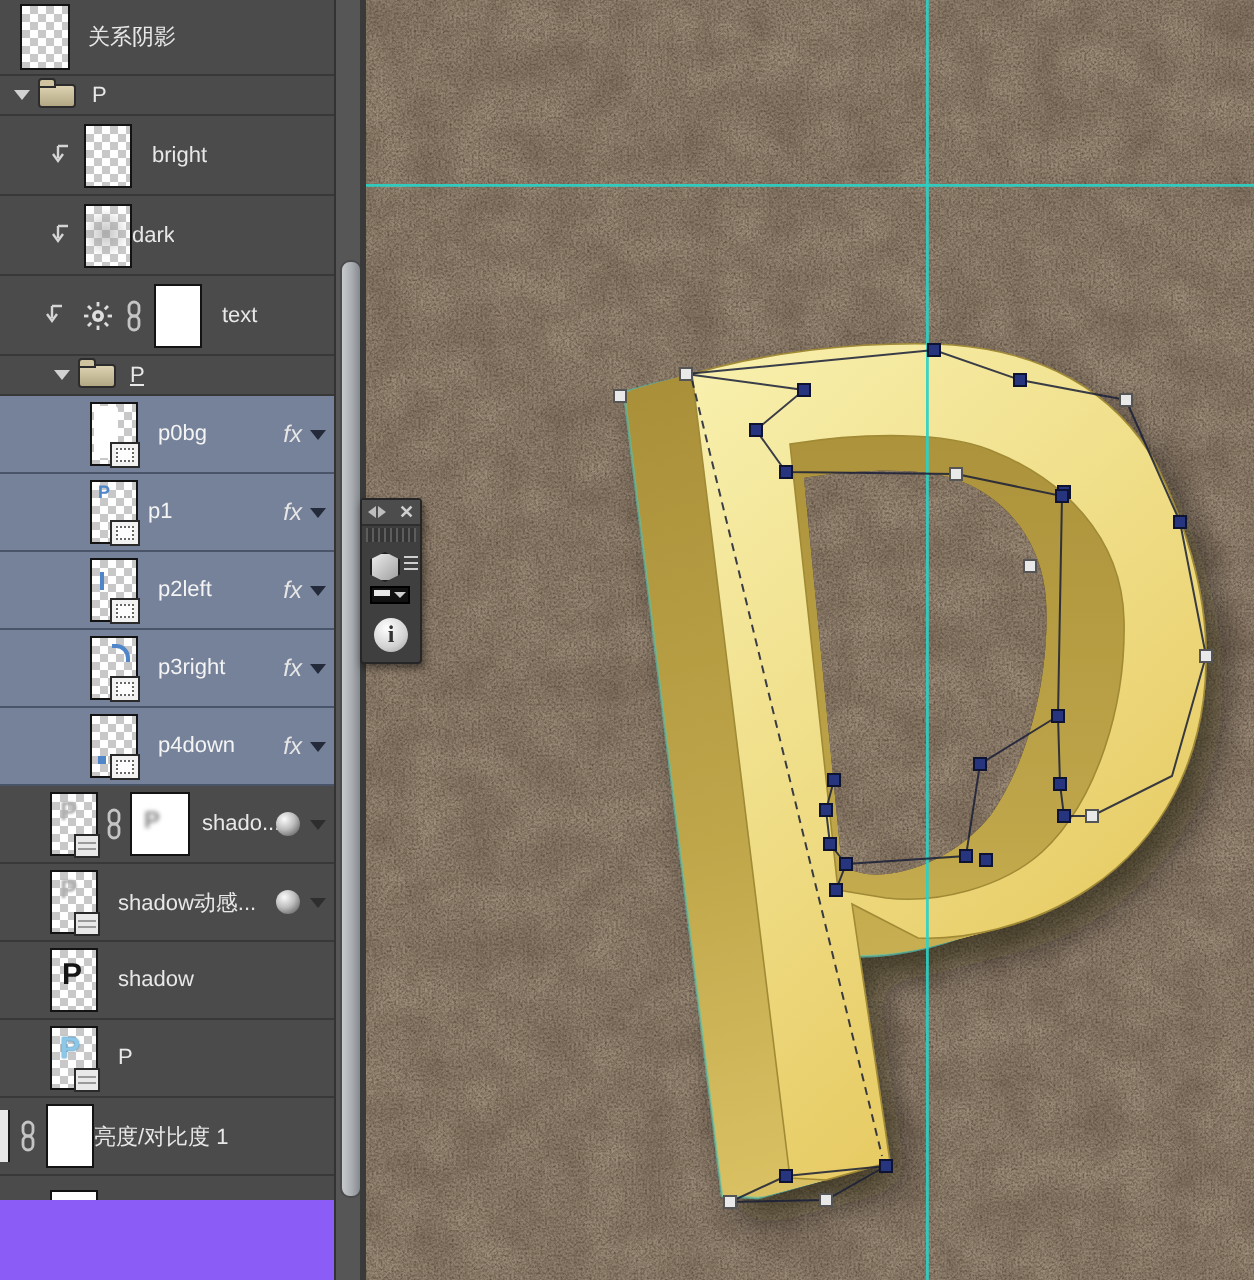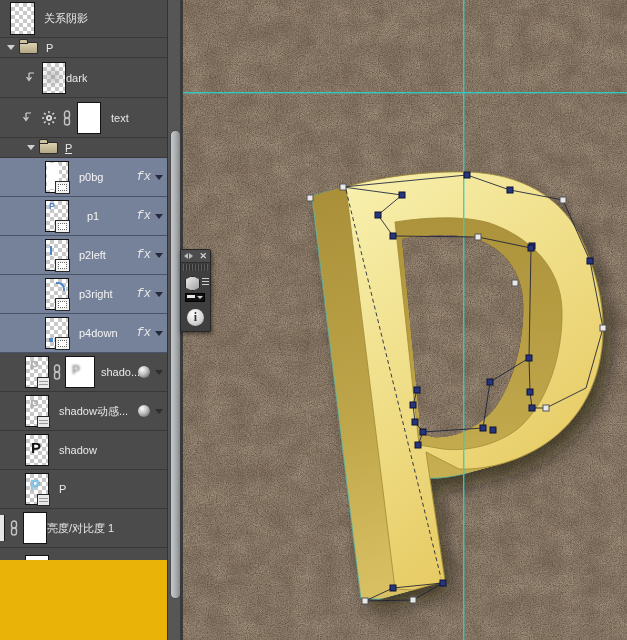--- a/index.html
+++ b/index.html
@@ -1,19 +1,19 @@
 <!DOCTYPE html>
 <html><head>
 <meta charset="utf-8">
 <style>
   html,body{margin:0;padding:0;background:#222;}
   .app{position:relative;width:627px;height:640px;overflow:hidden;font-family:"Liberation Sans",sans-serif;
        -webkit-font-smoothing:antialiased;}
   
-  .layers-panel{position:absolute;left:0;top:0;width:167px;height:640px;background:#eab308;}
+  .layers-panel{position:absolute;left:0;top:0;width:167px;height:640px;background:#8b5cf6;}
   .row{position:relative;box-sizing:border-box;border-bottom:1px solid #383838;background:#4b4b4b;
        display:flex;align-items:center;color:#e8e8e8;font-size:11px;}
   .row.sel{background:#76829a;border-bottom:1px solid #4a5468;color:#f4f4f4;}
   .row .name{white-space:nowrap;overflow:hidden;}
   .h38{height:38px}.h20{height:20px}.h40{height:40px}.h39{height:39px}
   .thumb{position:relative;width:22px;height:30px;border:1px solid #131313;flex:0 0 auto;box-sizing:content-box;}
   .thumb.big{width:23px;height:31px;}
   .checker{background-color:#fff;
     background-image:linear-gradient(45deg,#c8c8c8 25%,transparent 25%,transparent 75%,#c8c8c8 75%),
                      linear-gradient(45deg,#c8c8c8 25%,transparent 25%,transparent 75%,#c8c8c8 75%);
@@ -32,21 +32,21 @@
   .blueP{position:absolute;left:4px;top:3px;font-size:15px;font-weight:bold;color:#8cc7e8;
     text-shadow:0 0 1px #1f6da0;line-height:1;}
   .miniP{position:absolute;left:3px;top:1px;font-size:9px;font-weight:bold;color:#4f86c9;line-height:1;}
   .whiteblock{position:absolute;left:1px;top:1px;width:12px;height:26px;background:#fff;border-radius:2px;}
   .stroke-left{position:absolute;left:4px;top:6px;width:2px;height:9px;background:#4f86c9;}
   .curve-right{position:absolute;right:3px;top:3px;width:7px;height:7px;border-top:2px solid #4f86c9;
     border-right:2px solid #4f86c9;border-top-right-radius:7px;}
   .dot-down{position:absolute;left:3px;bottom:6px;width:4px;height:4px;background:#4f86c9;}
   .smudge{position:absolute;inset:0;background:radial-gradient(circle at 45% 45%,rgba(150,150,150,.55),transparent 60%);}
   .maskP{position:absolute;left:6px;top:6px;font-size:12px;color:#8a8a8a;filter:blur(1.1px);font-weight:bold;}
-  .fx{font-family:Liberation Mono, monospace;font-style:italic;font-size:12px;color:#e6e6e6;
+  .fx{font-family:Liberation Sans, sans-serif;font-style:italic;font-size:12px;color:#e6e6e6;
       position:absolute;right:16px;}
   .dd{position:absolute;right:4px;width:0;height:0;border-left:4px solid transparent;
       border-right:4px solid transparent;border-top:5px solid #2e2e2e;}
   .row.sel .dd{border-top-color:#232a3a;}
   .ball{position:absolute;right:17px;width:12px;height:12px;border-radius:50%;
       background:radial-gradient(circle at 35% 30%,#fbfbfb,#bdbdbd 45%,#7d7d7d 75%,#5e5e5e);}
   .tri{width:0;height:0;border-left:4px solid transparent;border-right:4px solid transparent;
       border-top:5px solid #d2d2d2;flex:0 0 auto;}
   .folder{position:relative;width:17px;height:10px;border-radius:1px;flex:0 0 auto;
       background:linear-gradient(#ddd3b2,#b3a784);box-shadow:0 0 0 1px #2c2c2c;}
@@ -102,20 +102,27 @@
       <div class="thumb big checker" style="margin-left:10px"></div>
       <span class="name" style="margin-left:9px">关系阴影</span>
     </div>
 
     <div class="row h20">
       <span class="tri" style="margin-left:7px"></span>
       <span class="folder" style="margin-left:5px"></span>
       <span class="name" style="margin-left:9px">P</span>
     </div>
 
+    <div class="row h40">
+      <svg class="icon-svg" style="margin-left:25px" width="10" height="11" viewBox="0 0 10 11">
+          <path d="M4 1 H9 M4 1 V7 M1.5 5 L4 8.5 L6.5 5" fill="none" stroke="#d5d5d5" stroke-width="1.2"></path>
+        </svg>
+      <div class="thumb checker" style="margin-left:7px"></div>
+      <span class="name" style="margin-left:10px">bright</span>
+    </div>
 
     <div class="row h40">
       <svg class="icon-svg" style="margin-left:25px" width="10" height="11" viewBox="0 0 10 11">
           <path d="M4 1 H9 M4 1 V7 M1.5 5 L4 8.5 L6.5 5" fill="none" stroke="#d5d5d5" stroke-width="1.2"></path>
         </svg>
       <div class="thumb checker" style="margin-left:7px">
           <i class="smudge"></i>
         </div>
       <span class="name" style="">dark</span>
     </div>
@@ -164,21 +171,21 @@
       <span class="dd"></span>
     </div>
 
     <div class="row h39 sel">
       <div class="thumb checker" style="margin-left:45px">
           <span class="miniP">P</span>
           <span class="badge-vm">
             <i></i>
           </span>
         </div>
-      <span class="name" style="margin-left:18px">p1</span>
+      <span class="name" style="margin-left:5px">p1</span>
       <span class="fx">fx</span>
       <span class="dd"></span>
     </div>
 
     <div class="row h39 sel">
       <div class="thumb checker" style="margin-left:45px">
           <i class="stroke-left"></i>
           <span class="badge-vm">
             <i></i>
           </span>

